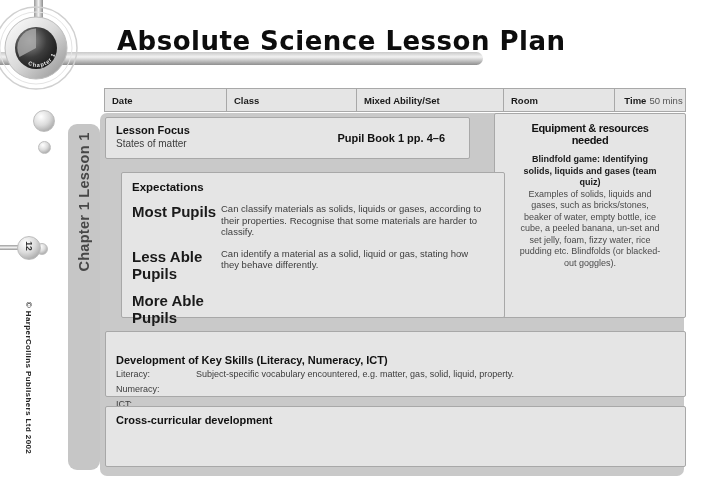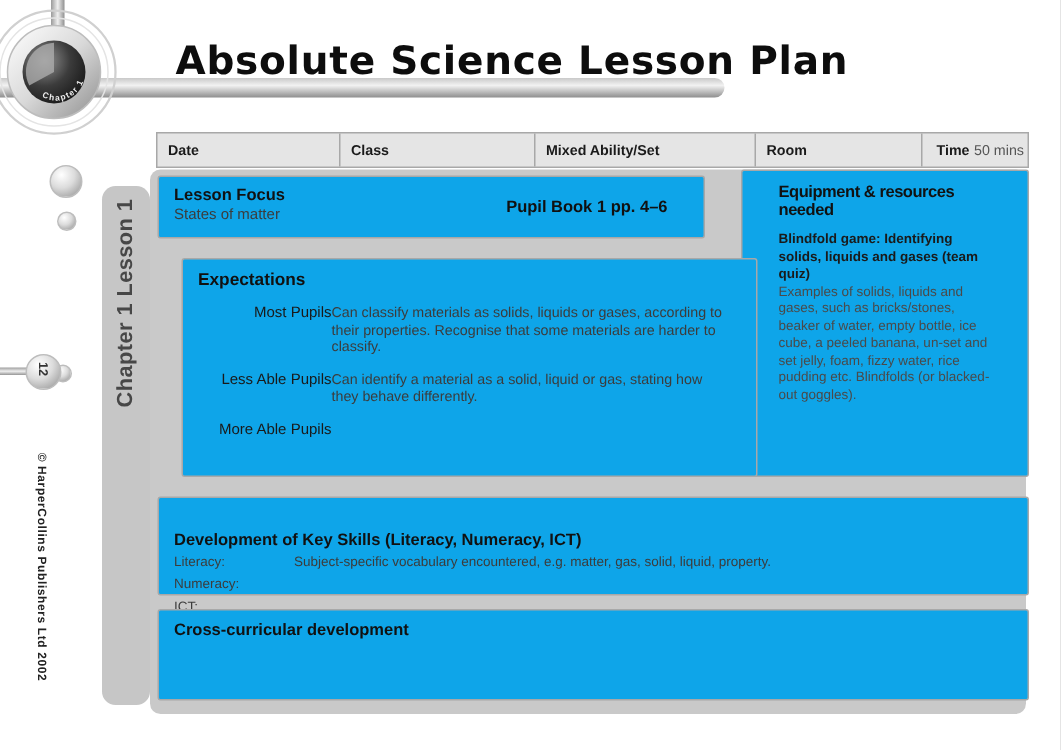--- a/index.html
+++ b/index.html
@@ -54,43 +54,43 @@
   .page-sphere { left:17px; top:236px; width:24px; height:24px; }
   .page-num {
     left:22px; top:241px; width:14px; text-align:center; white-space:nowrap;
     transform:rotate(90deg); font-size:8.5px; font-weight:bold; color:#333;
   }
   .deco-sphere1 { left:33px; top:110px; width:22px; height:22px; }
   .deco-sphere2 { left:38px; top:141px; width:13px; height:13px; }
 
   
   .backdrop { left:100px; top:113px; width:584px; height:363px; background:#c9c9c9; border-radius:7px; }
-  .box { position:absolute; background:#0ea5e9; border:1px solid #a8a8a8; border-radius:2px; }
+  .box { position:absolute; background:#e5e5e5; border:1px solid #a8a8a8; border-radius:2px; }
   .h1 { font-size:11px; font-weight:bold; color:#111; }
 
   .info-row { left:104px; top:88px; width:582px; height:24px; display:flex; background:#e5e5e5; border:1px solid #a8a8a8; }
   .info-cell { border-right:1px solid #a8a8a8; font-size:9.5px; font-weight:bold; color:#1a1a1a;
                padding:6px 0 0 7px; white-space:nowrap; }
   .info-cell:last-child { border-right:none;text-align:center; }
   .c-date{width:122px}.c-class{width:130px}.c-mixed{width:147px}.c-room{width:111px}.c-time{flex:1}
   .time-val { font-weight:normal; color:#555; margin-left:3px; }
 
   .lesson-focus { left:105px; top:117px; width:365px; height:42px; padding:6px 10px; }
   .lf-value { font-size:10px; color:#3c3c3c; margin-top:2px; }
   .pupil-book { position:absolute; right:24px; top:14px; font-size:11px; font-weight:bold; color:#111;text-align:center; }
 
-  .equipment { left:494px; top:113px; width:192px; height:205px; padding:8px 24px; }
+  .equipment { left:494px; top:113px; width:192px; height:205px; padding:8px 24px;text-align:center; }
   .eq-head { font-size:11px; letter-spacing:-.3px; }
   .eq-title { font-size:9px; font-weight:bold; color:#1a1a1a; line-height:11.5px; margin-top:8px; }
   .eq-desc { font-size:9px; color:#4a4a4a; line-height:11.5px; }
 
   .expectations { left:105px; top:172px; width:384px; height:146px; padding:8px 10px;margin-left:16px; }
   .exp-head { font-size:11.5px; }
   .exp-row { display:flex; margin-top:10px; }
-  .exp-label { width:89px; flex:none; font-size:10px; font-weight:normal; color:#1a1a1a;text-align:right; }
+  .exp-label { width:89px; flex:none; font-size:15px; font-weight:bold; color:#1a1a1a; }
   .exp-text { flex:1; font-size:9.5px; color:#3c3c3c; line-height:11.5px; padding-right:6px; }
 
   .key-skills { left:105px; top:331px; width:581px; height:66px; padding:22px 10px; }
   .ks-row { display:flex; margin-top:2px; }
   .ks-label { width:80px; flex:none; font-size:9px; color:#3c3c3c; line-height:13px; }
   .ks-value { flex:1; font-size:9px; color:#3c3c3c; line-height:13px; }
 
   .cross { left:105px; top:406px; width:581px; height:61px; padding:7px 10px; }
 </style>
 </head>

